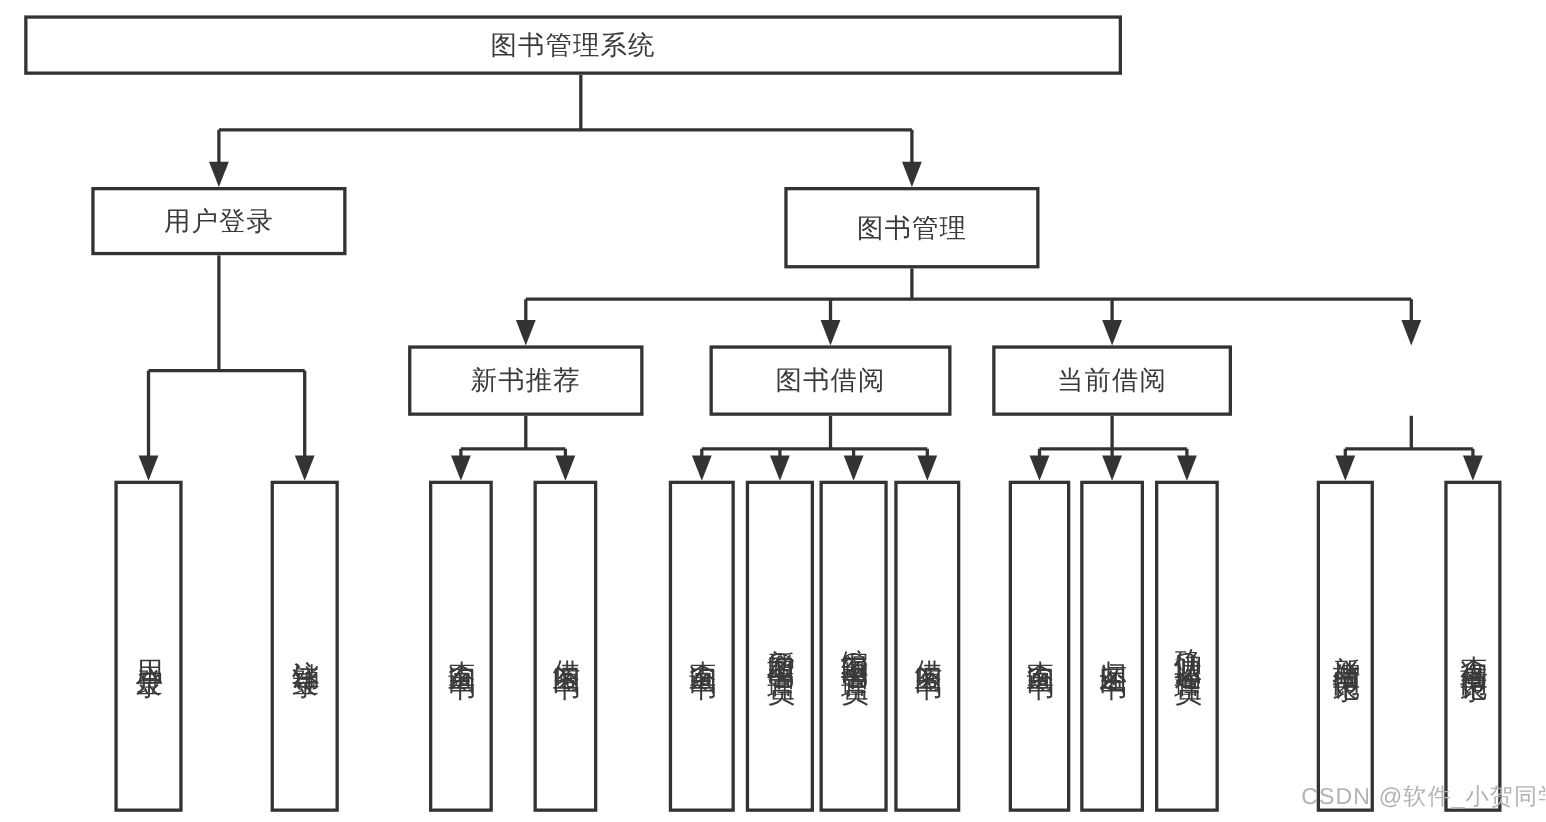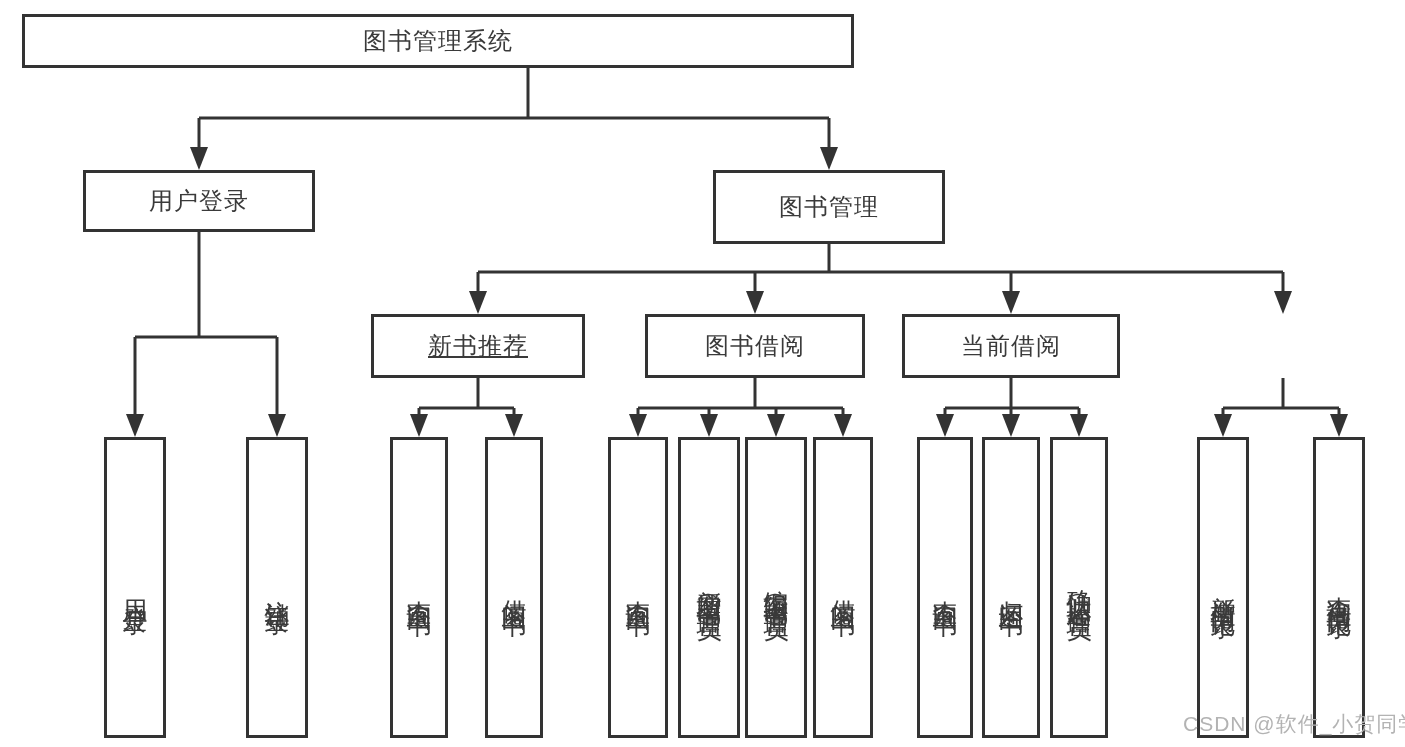--- a/index.html
+++ b/index.html
@@ -132,26 +132,26 @@
     <g>
       <path d="M1283 378 V408"></path>
       <path d="M1223 408 H1339"></path>
       <path d="M1223 408 V418"></path>
       <polygon points="1214,414 1232,414 1223,437"></polygon>
       <path d="M1339 408 V418"></path>
       <polygon points="1330,414 1348,414 1339,437"></polygon>
     </g>
   </svg>
 
-  <div class="box hbox" style="left:22px; top:14px; width:832px; height:54px;">图书管理系统</div>
+  <div class="box hbox" style="left:22px; top:14px; width:998px; height:54px;">图书管理系统</div>
 
   <div class="box hbox" style="left:83px; top:170px; width:232px; height:62px;">用户登录</div>
   <div class="box hbox" style="left:713px; top:170px; width:232px; height:74px;">图书管理</div>
 
-  <div class="box hbox" style="left:371px; top:314px; width:214px; height:64px;text-decoration:underline;">新书推荐</div>
+  <div class="box hbox" style="left:371px; top:314px; width:214px; height:64px;">新书推荐</div>
   <div class="box hbox" style="left:645px; top:314px; width:220px; height:64px;">图书借阅</div>
   <div class="box hbox" style="left:902px; top:314px; width:218px; height:64px;">当前借阅</div>
 
   <div class="box leaf" style="left:104px; top:437px; width:62px; height:301px;">
     <span class="vlabel">用户登录</span>
   </div>
   <div class="box leaf" style="left:246px; top:437px; width:62px; height:301px;">
     <span class="vlabel">注销登录</span>
   </div>
 

